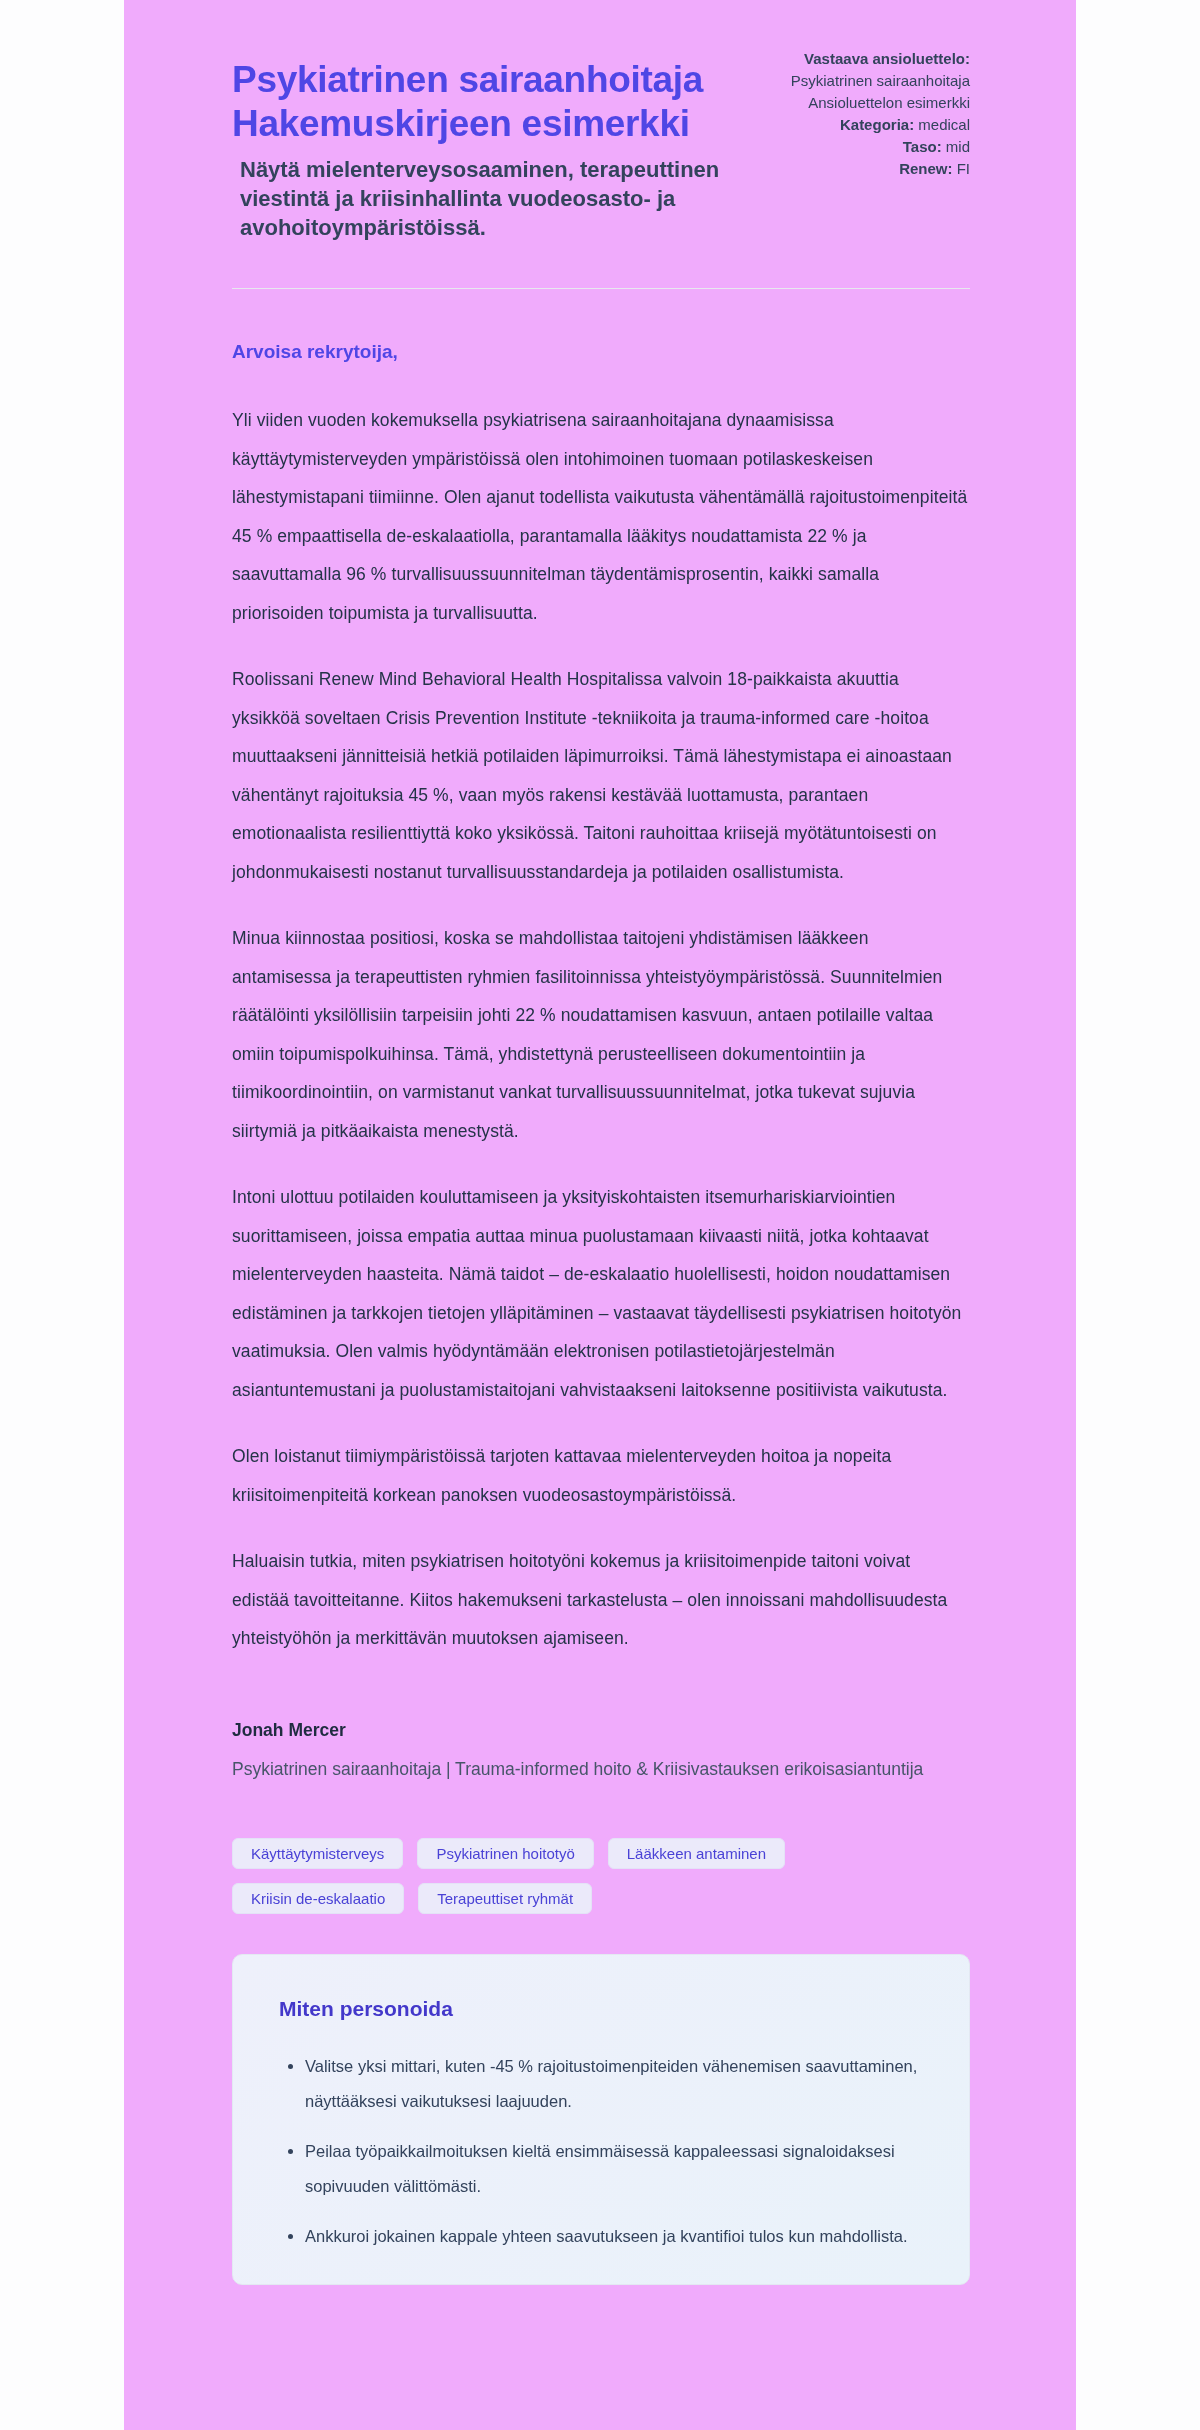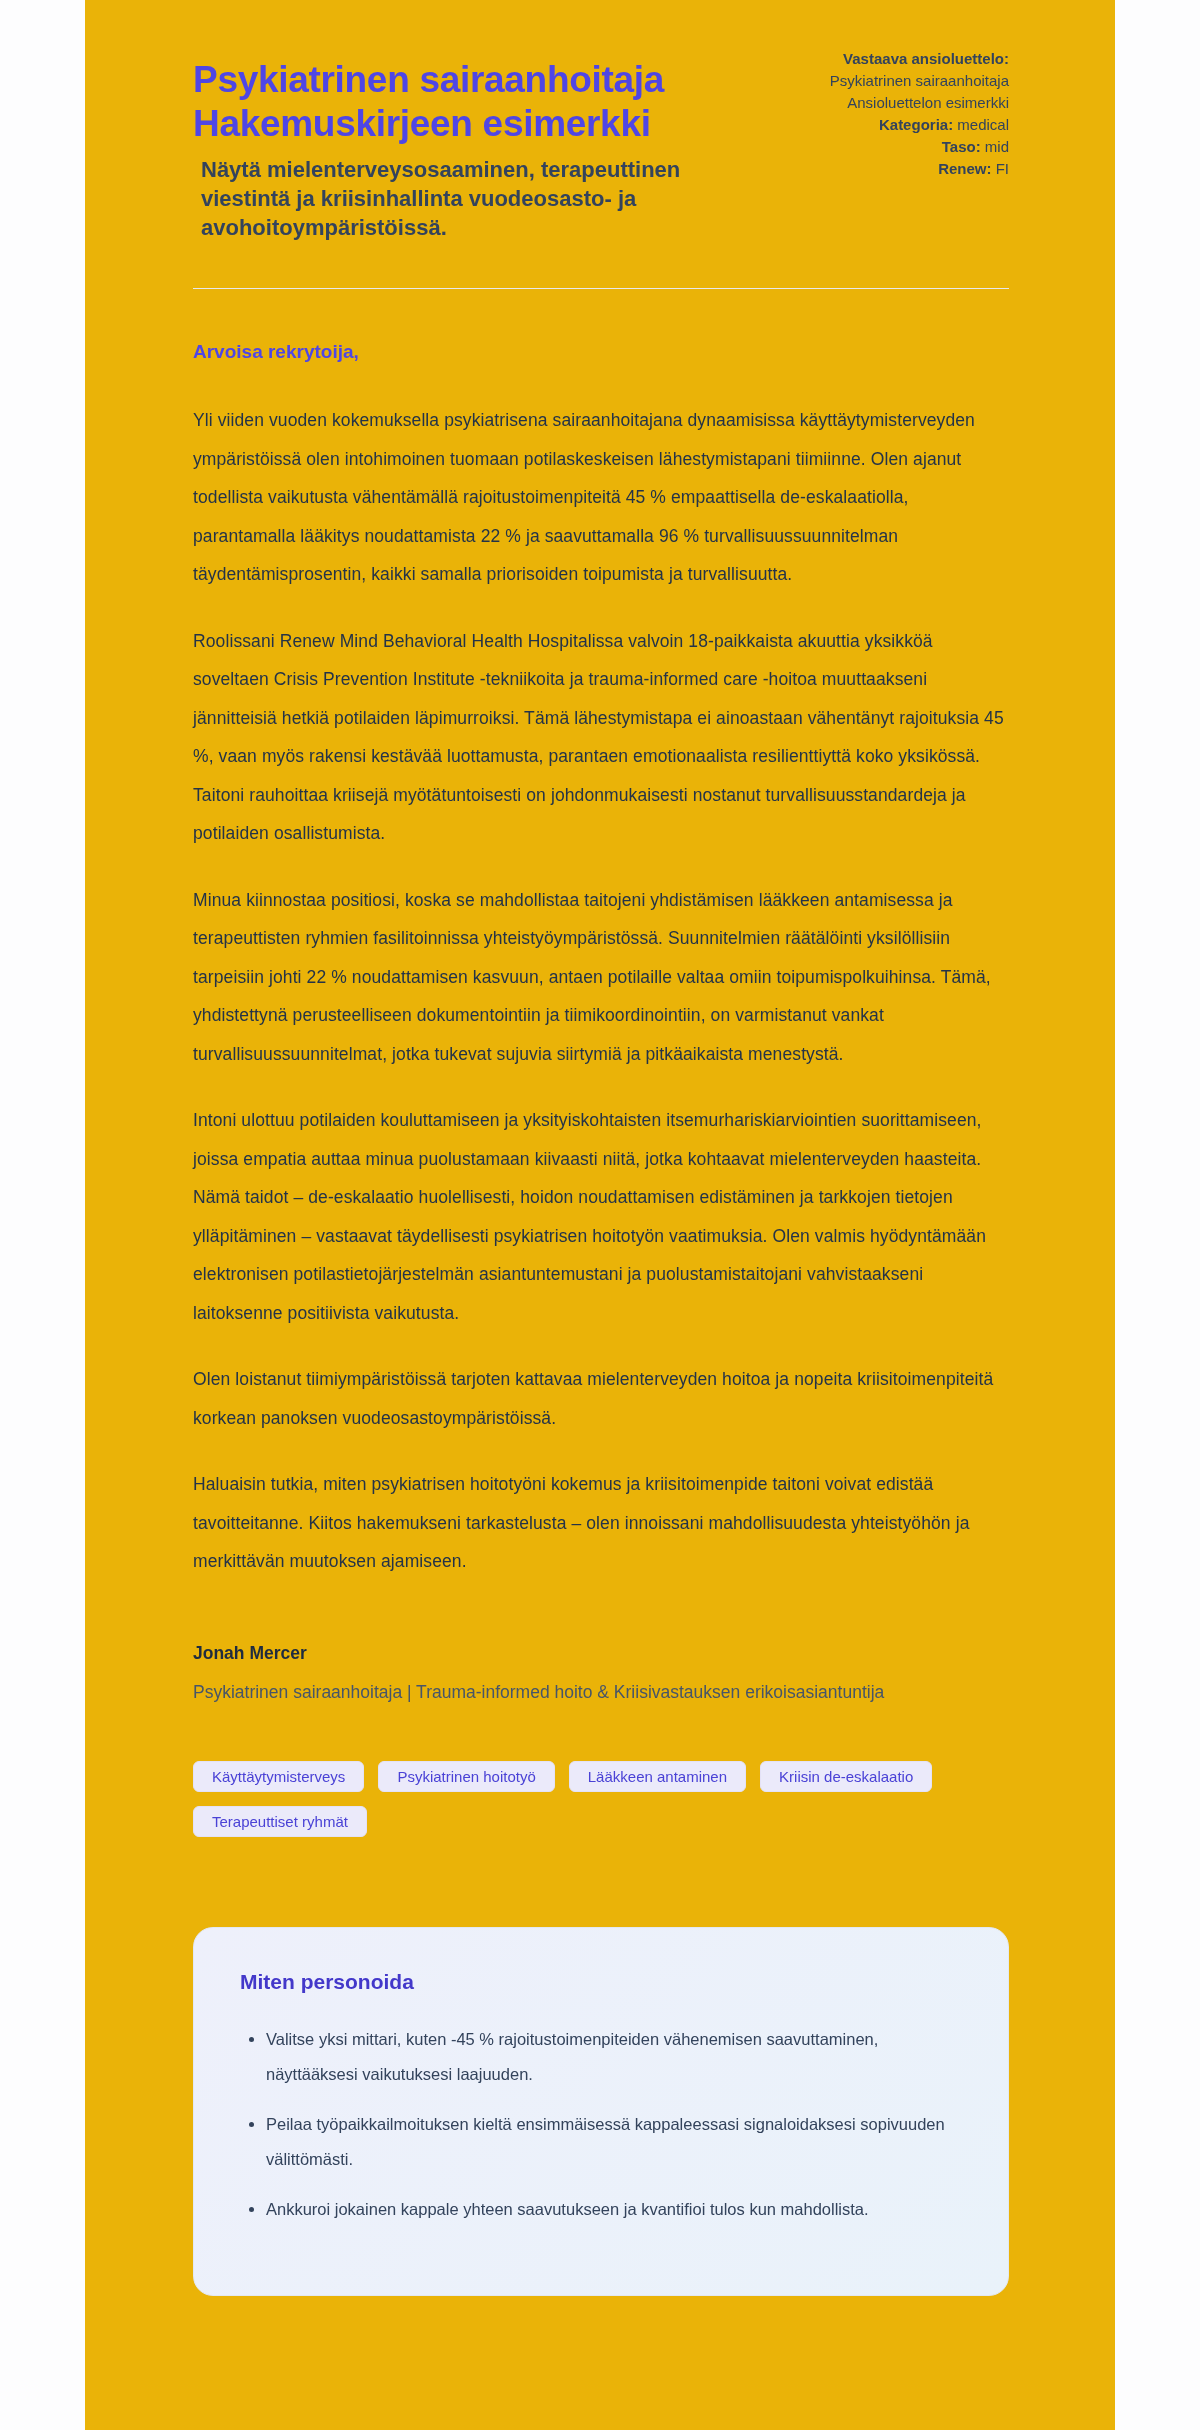--- a/index.html
+++ b/index.html
@@ -5,25 +5,25 @@
 <style>
   * { box-sizing: border-box; }
   html, body { margin: 0; padding: 0; }
   body {
     background: #fdfdfe;
     font-family: "Liberation Sans", "DejaVu Sans", sans-serif;
     color: #243348;
     -webkit-font-smoothing: antialiased;
   }
   .page {
-    width: 1030px;
+    width: 952px;
     min-height: 2430px;
     margin: 0 auto;
     padding: 42px 106px 80px 108px;
-    background: #eab308;
+    background: #f0abfc;
   }
 
   
   .header {
     display: flex;
     justify-content: space-between;
     align-items: flex-start;
     gap: 40px;
   }
   .title {
@@ -103,25 +103,25 @@
     color: #4a42d6;
     font-size: 15px;
     line-height: 1;
     padding: 7px 18px;
     border-radius: 6px;
     border: 1px solid #e4e2f7;
   }
 
   
   .tips {
-    margin-top: 90px;
+    margin-top: 40px;
     background: linear-gradient(135deg, #eef0fb 0%, #e9f2fa 100%);
     border: 1px solid #e3e9f2;
-    border-radius: 20px;
-    padding: 42px 46px 68px;
+    border-radius: 10px;
+    padding: 42px 46px 30px;
   }
   .tips-title {
     margin: 0;
     font-size: 21px;
     font-weight: 700;
     color: #4338ca;
   }
   .tips ul {
     margin: 28px 0 0;
     padding-left: 26px;

